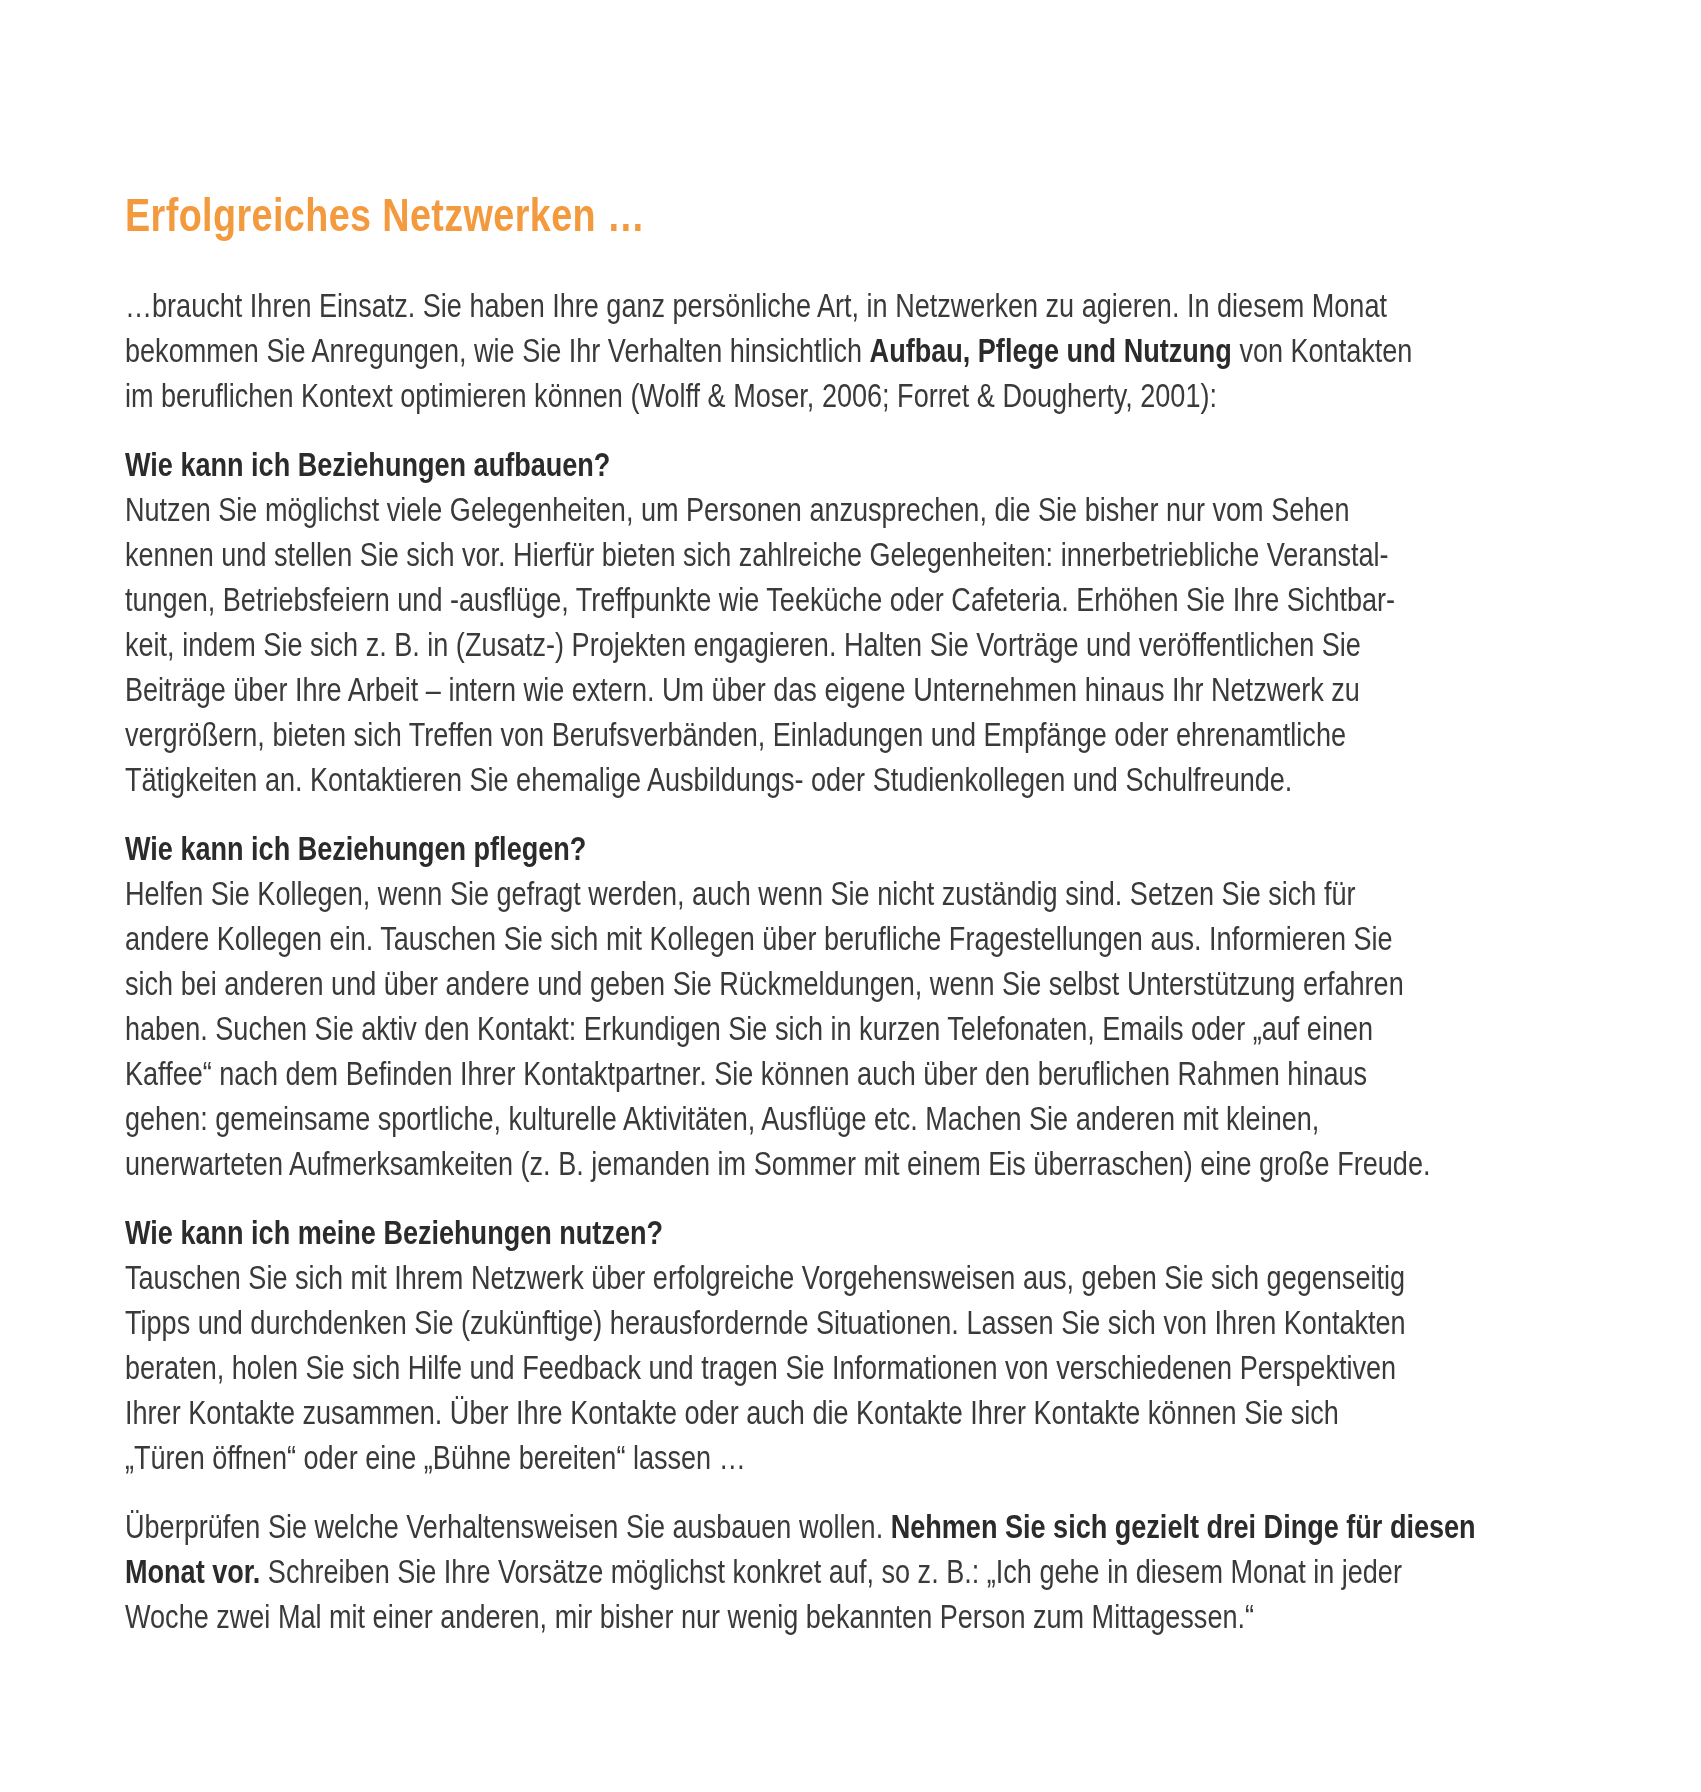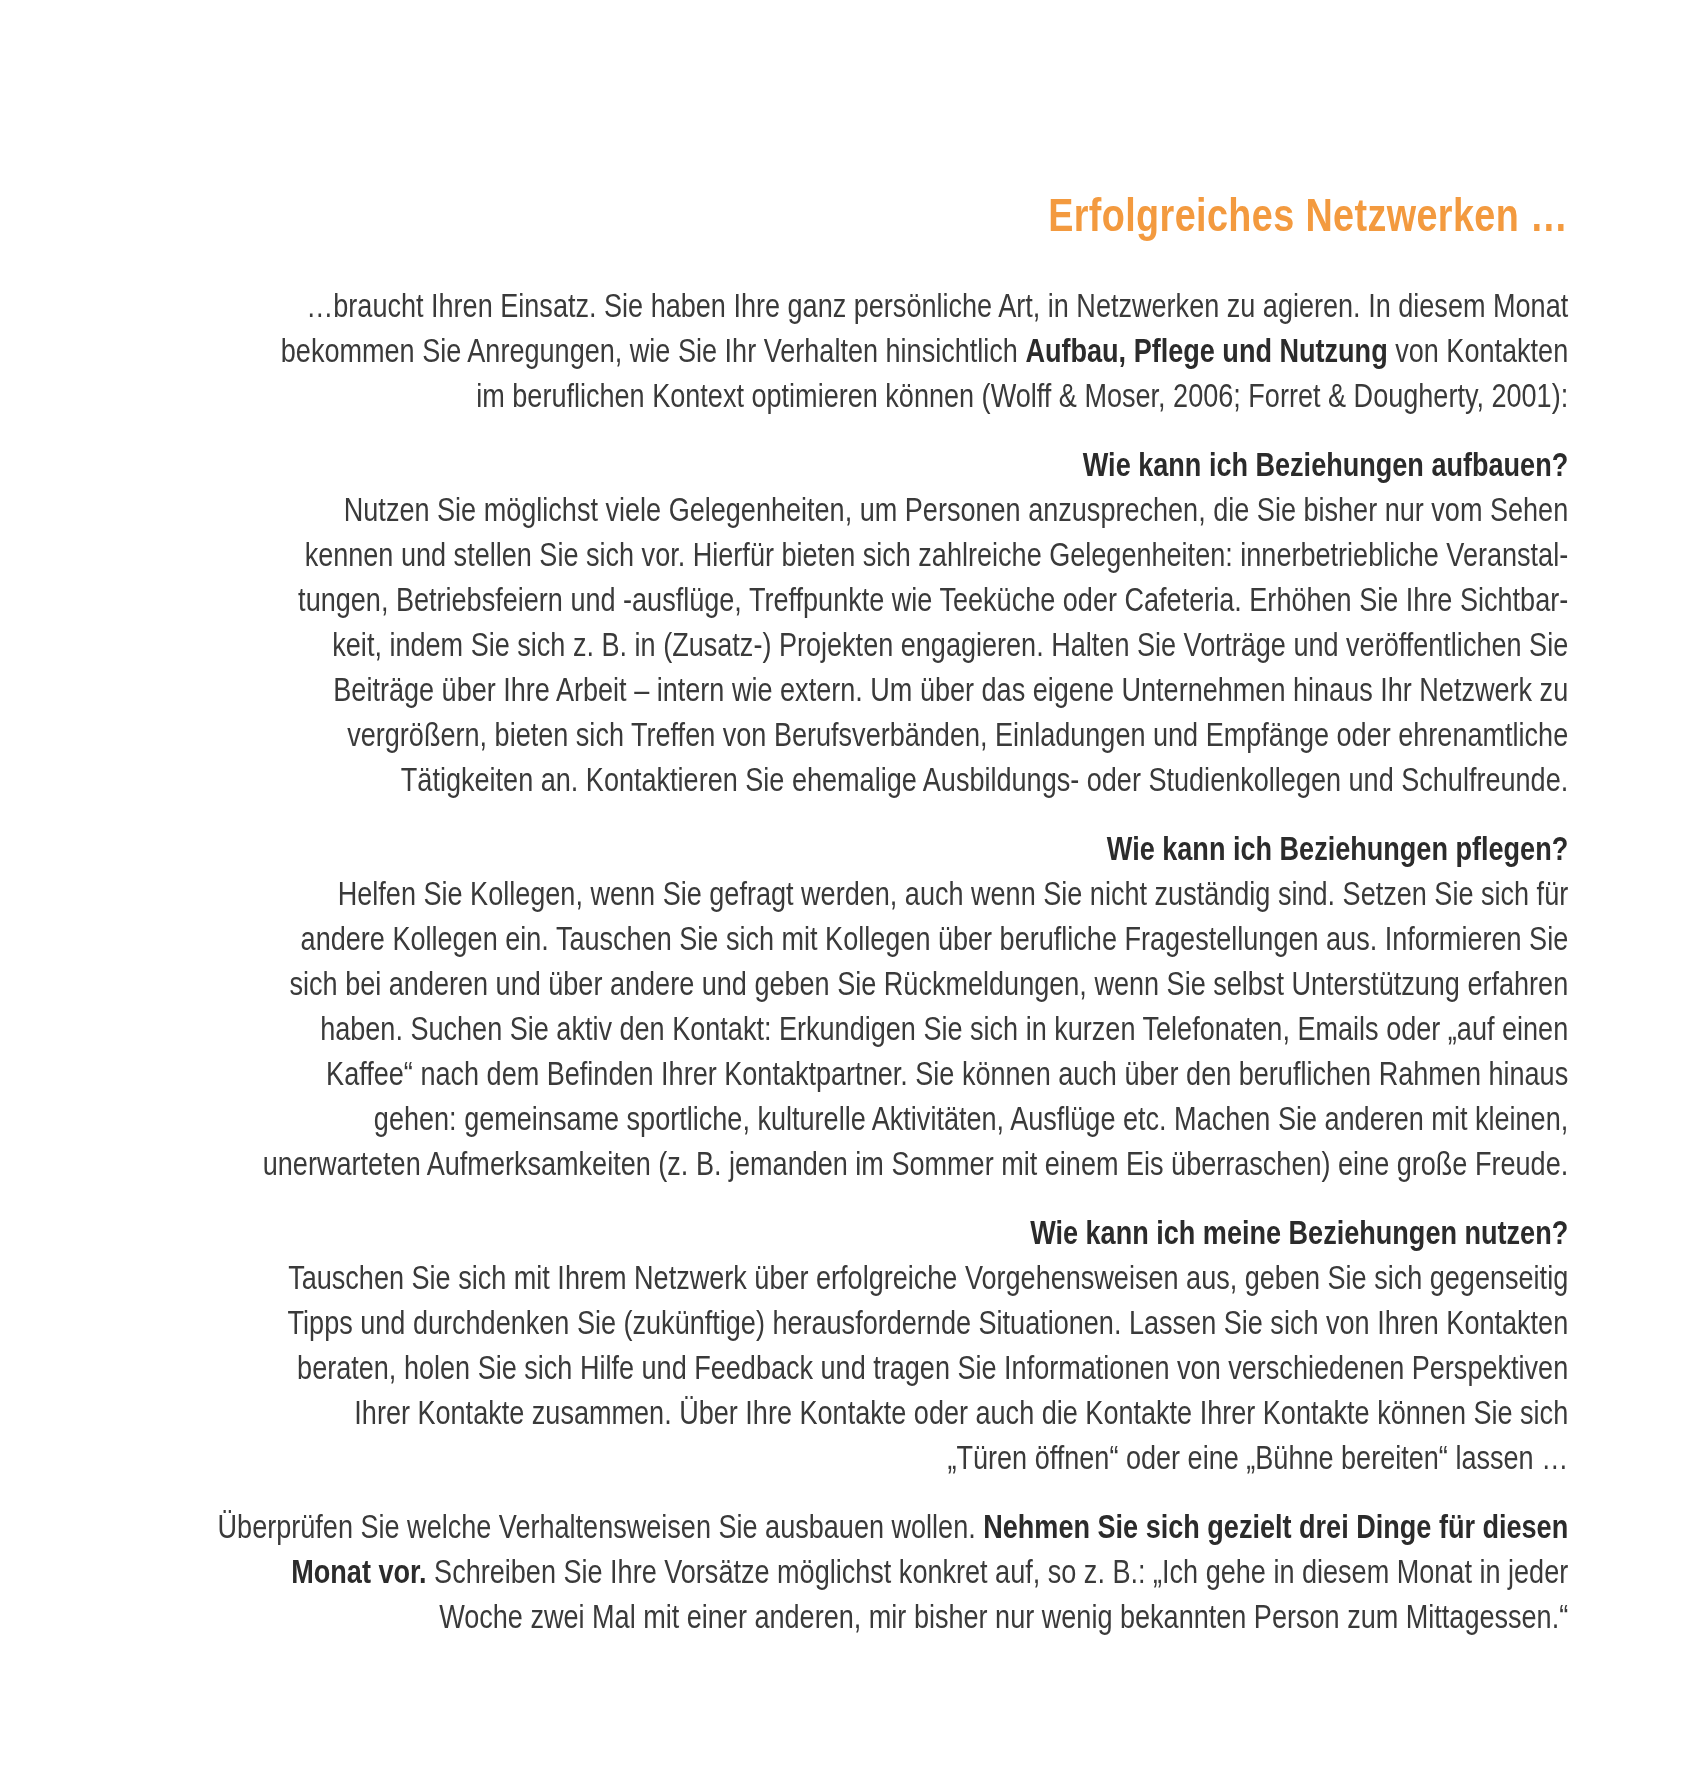--- a/index.html
+++ b/index.html
@@ -12,21 +12,20 @@
     height: 1792px;
     overflow: hidden;
     font-family: "Liberation Sans", sans-serif;
     color: #3a3a3a;
   }
   .page {
     box-sizing: border-box;
     width: 1701px;
     height: 1792px;
     padding: 190px 0 0 125px;
-    text-align: right;
   }
   
   .condensed {
     transform: scaleX(0.82);
     transform-origin: top left;
     width: 1760px;
   }
   .doc-title {
     margin: 0 0 42px 0;
     font-size: 46px;

